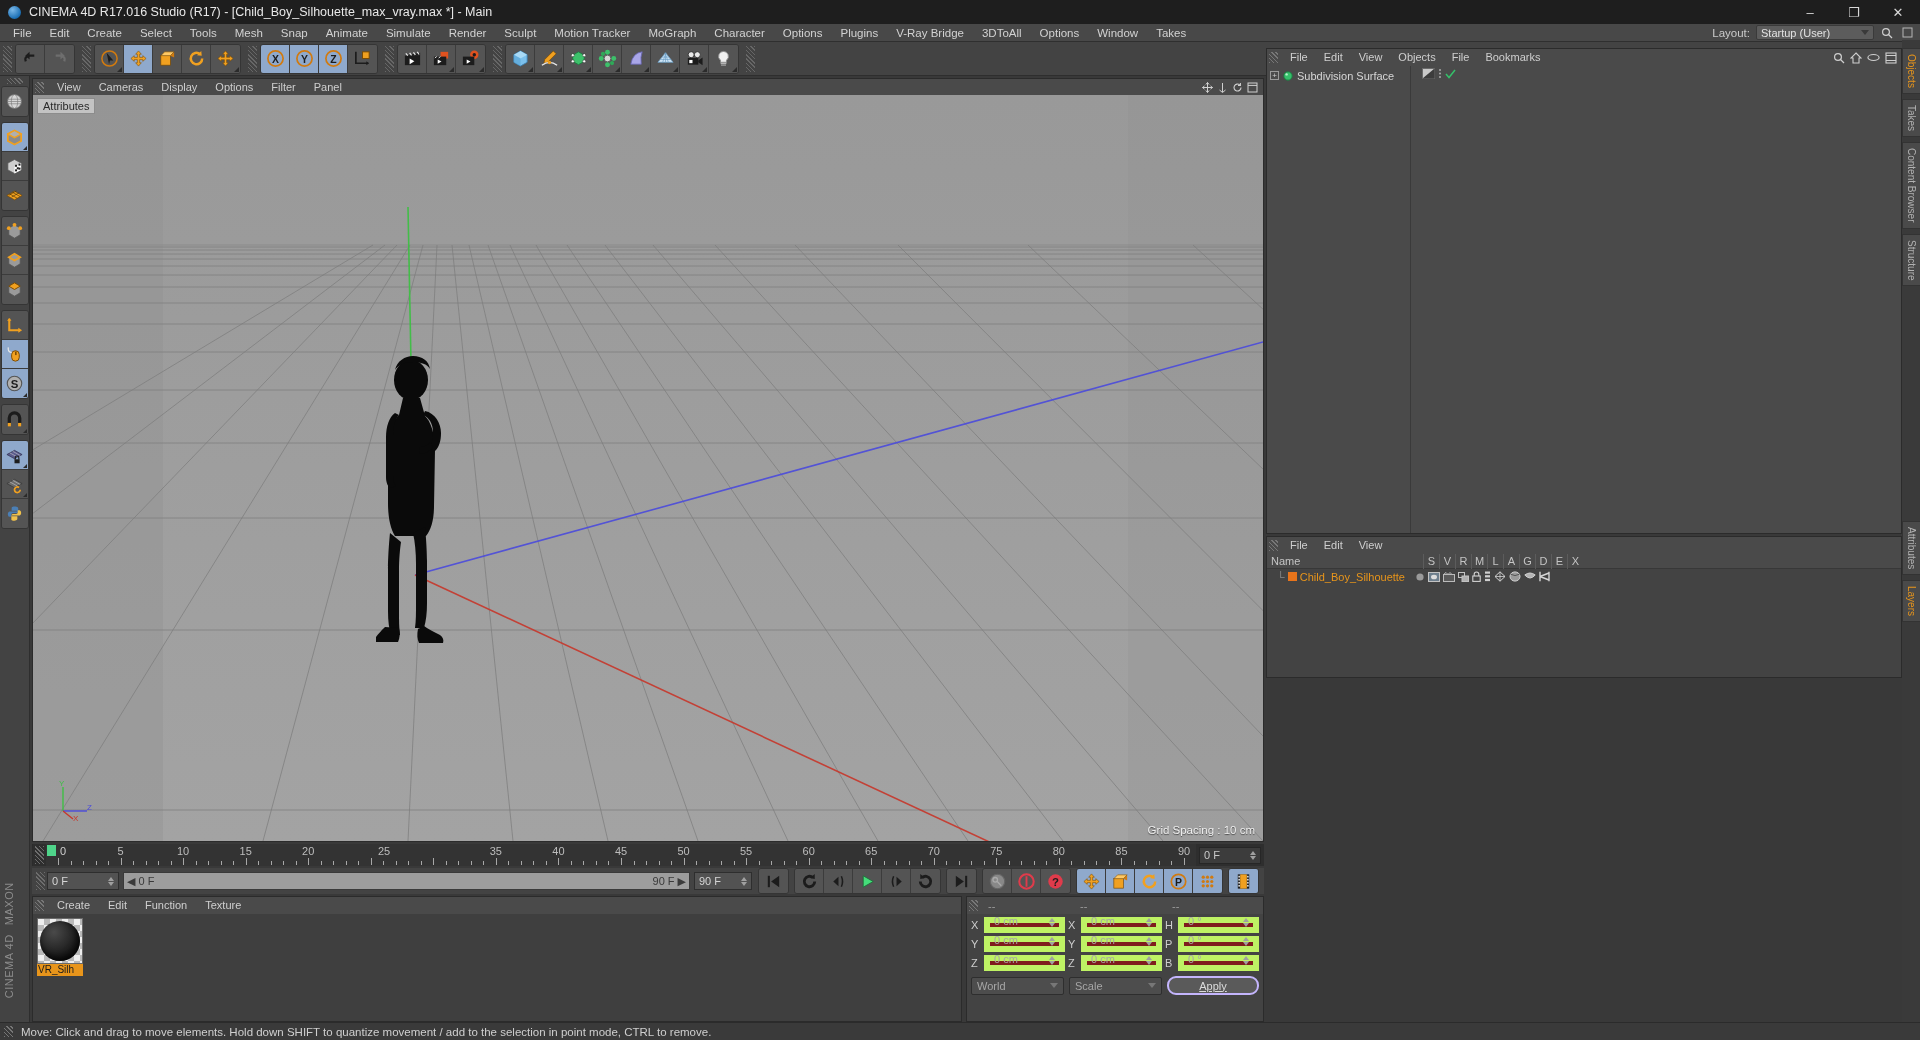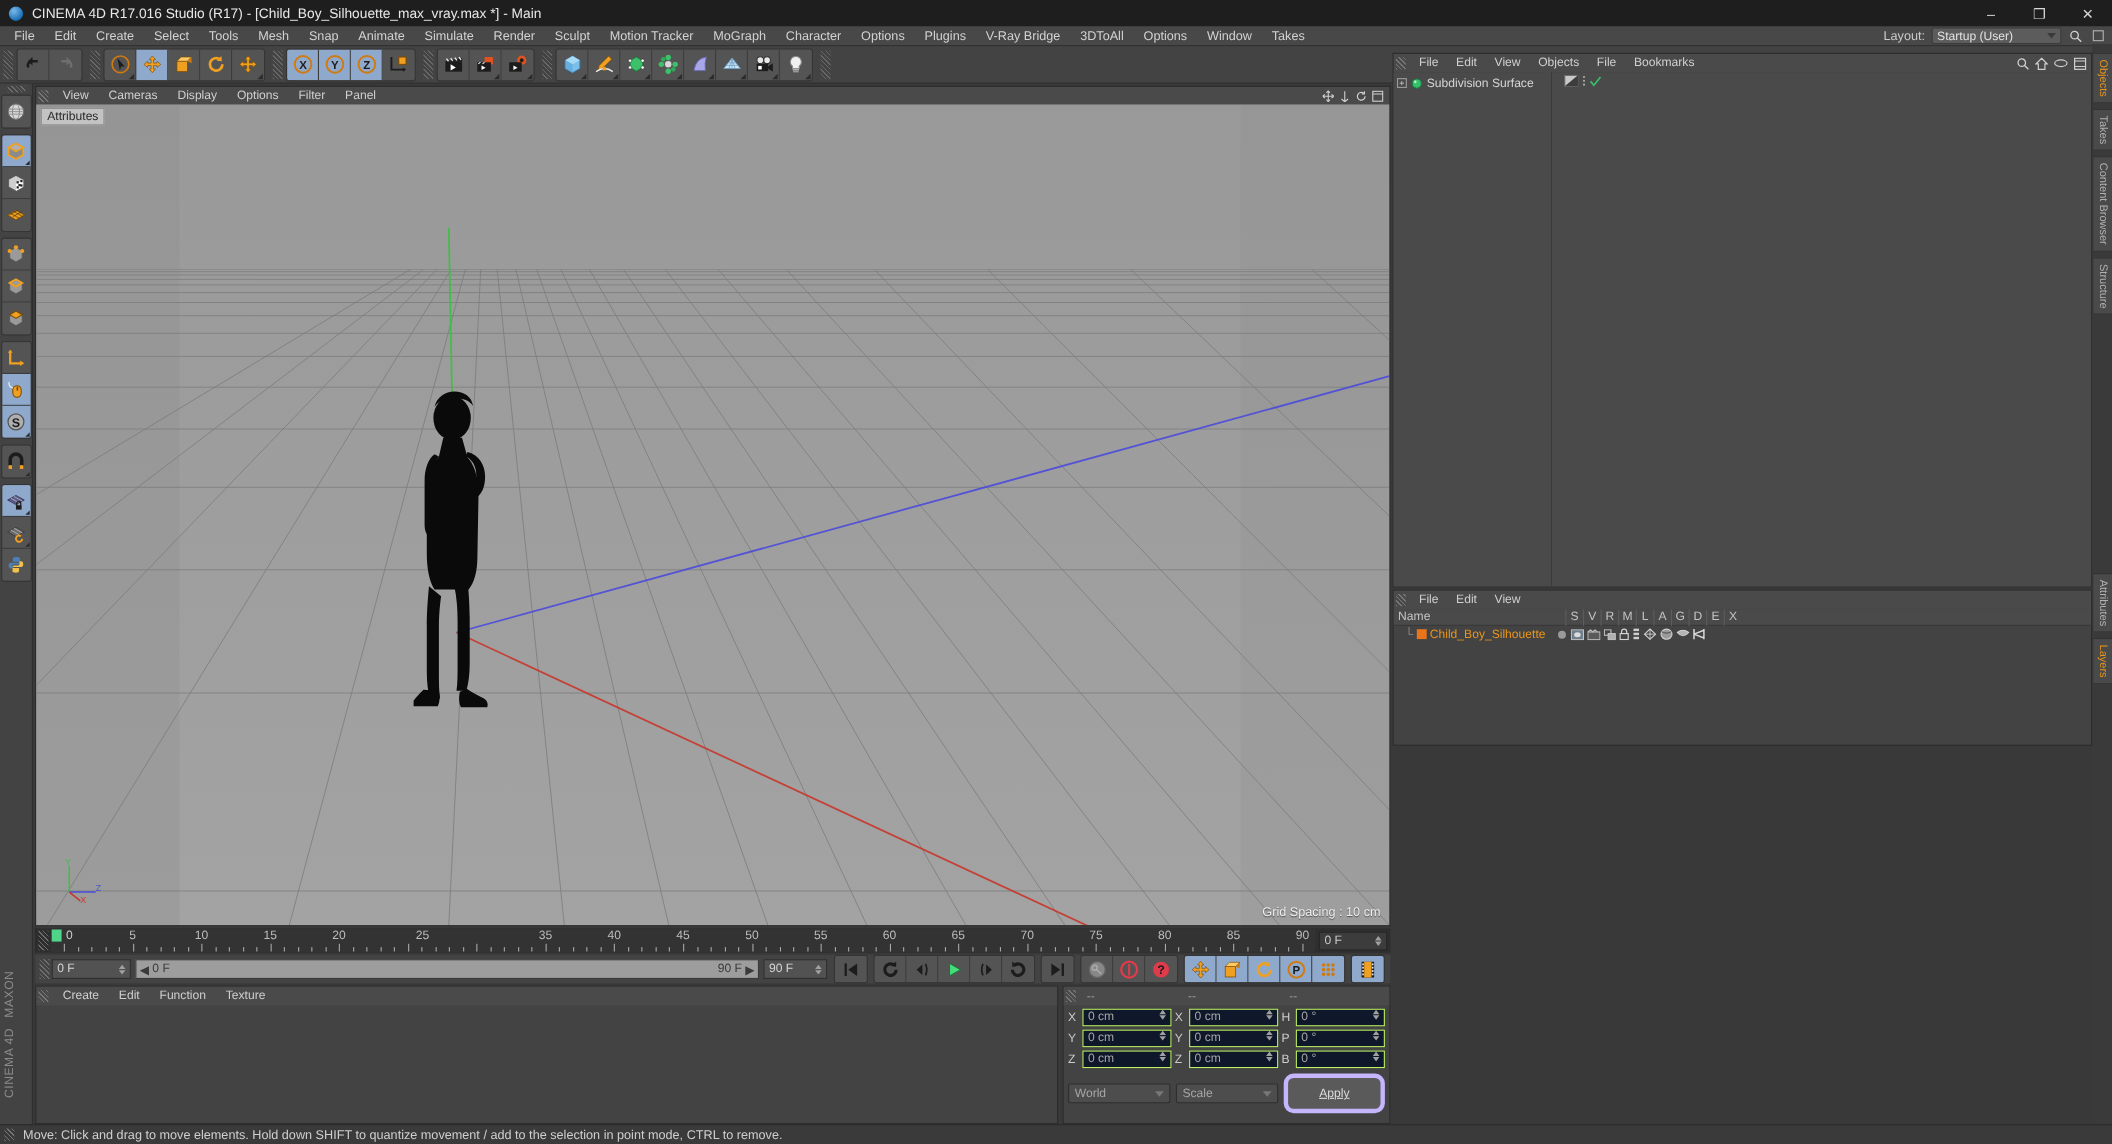--- a/index.html
+++ b/index.html
@@ -218,32 +218,32 @@
   }
   .cm-head { height: 17px; background: #4a4a4a; display: flex; align-items: center;
     font-size: 11px; color: #9d9d9d; padding-left: 2px; }
   .cm-head .g { width: 9px; height: 11px; margin-right: 6px;
     background-image: repeating-linear-gradient(45deg, #777 0 1px, transparent 1px 3px); }
   .cm-head .h { width: 92px; text-align: left; padding-left: 4px; }
   .cm-rows { padding: 3px 4px 0 4px; display: flex; flex-direction: column; gap: 3px; }
   .cm-row { display: flex; align-items: center; gap: 3px; }
   .cm-ax { width: 10px; font-size: 11px; color: #cdcdcd; text-align: left; }
   .cm-inp {
-    flex: 1; height: 16px; background: #0f172a; border: 1px solid #bef264;
-    display: flex; align-items: flex-start; padding: 0 4px; font-size: 11px; color: #a6a6a6;
+    flex: 1; height: 16px; background: #7f1d1d; border: 6px solid #bef264;
+    display: flex; align-items: flex-end; padding: 0 4px; font-size: 11px; color: #a6a6a6;
   }
   .cm-bot { display: flex; align-items: center; gap: 5px; padding: 5px 4px; }
   .cm-sel {
     flex: 1; height: 18px; background: #4d4d4d; border: 1px solid #2e2e2e; border-radius: 2px;
     display: flex; align-items: center; padding: 0 5px; font-size: 11px; color: #a6a6a6;
   }
   .cm-sel .arw { margin-left: auto; width: 0; height: 0;
     border-left: 4px solid transparent; border-right: 4px solid transparent; border-top: 5px solid #777; }
   .cm-apply {
-    width: 92px; height: 36px; background: #5a5a5a; border: 4px solid #c4b5fd; border-radius: 9px;
+    width: 92px; height: 19px; background: #5a5a5a; border: 2px solid #c4b5fd; border-radius: 9px;
     display: flex; align-items: center; justify-content: center; font-size: 11px; color: #dcdcdc; text-decoration: underline;
   }
 
   
   .objpanel {
     position: absolute; left: 1266px; top: 48px; width: 636px; height: 486px;
     background: #434343; border: 1px solid #2b2b2b; display: flex; flex-direction: column;
   }
   .om-menubar { height: 17px; background: #4a4a4a; display: flex; align-items: center;
     font-size: 11px; color: #cfcfcf; padding-left: 2px; }
@@ -1186,20 +1186,28 @@
   <div class="matpanel">
     <div class="mm-menubar">
       <div class="g"></div>
       <div id="mm-menu" style="display:flex;">
           <div class="mi">Create</div>
           <div class="mi">Edit</div>
           <div class="mi">Function</div>
           <div class="mi">Texture</div>
         </div>
     </div>
+    <div class="mm-body">
+      <div class="mat-chip">
+        <div class="mat-thumb">
+          <div class="mat-sphere"></div>
+        </div>
+        <div class="mat-name">VR_Silh</div>
+      </div>
+    </div>
   </div>
 
   <div class="coordpanel">
     <div class="cm-head">
       <div class="g"></div>
       <div class="h">--</div>
       <div class="h">--</div>
       <div class="h">--</div>
     </div>
     <div class="cm-rows" id="cm-rows">

